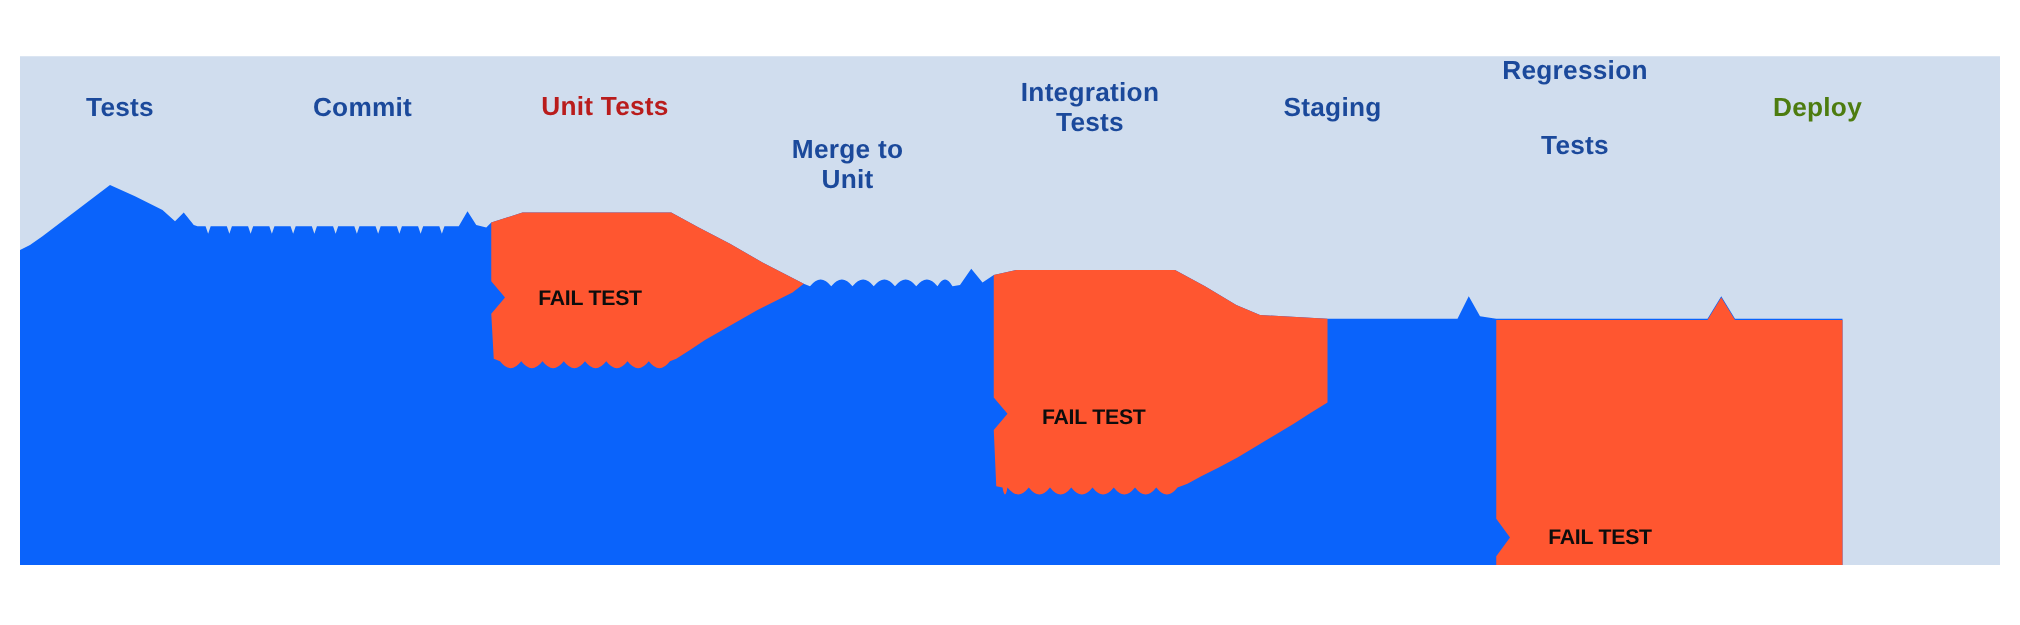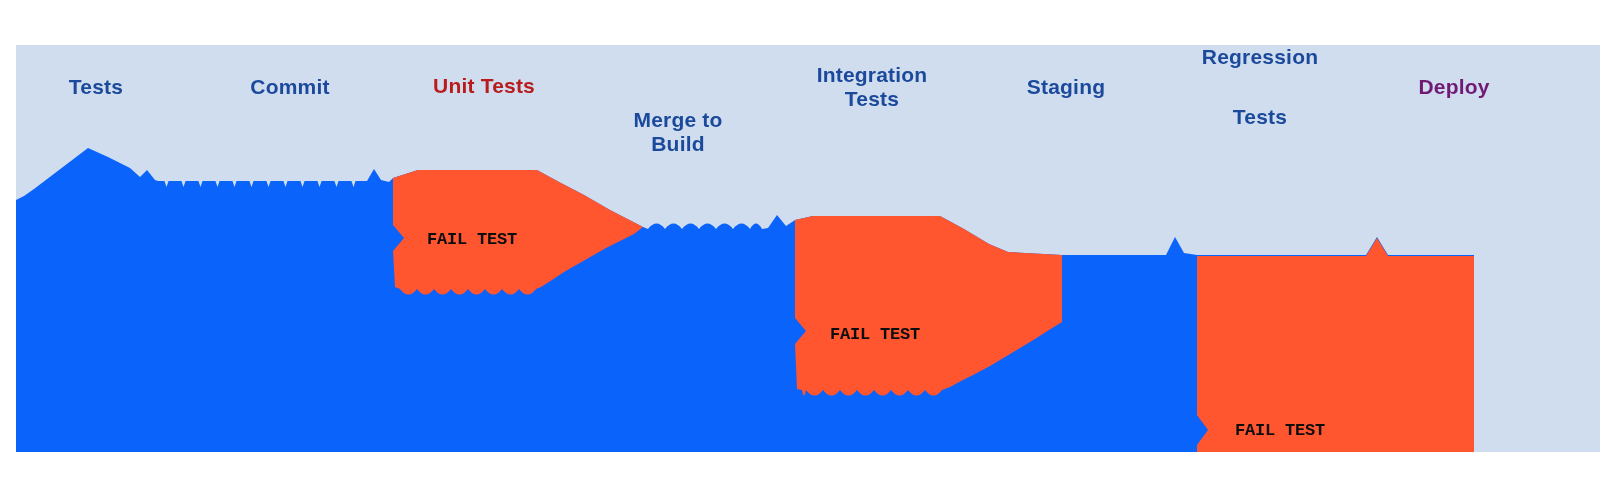--- a/index.html
+++ b/index.html
@@ -3,21 +3,21 @@
 <meta charset="utf-8">
 <style>
   html,body{margin:0;padding:0;background:#ffffff;}
   #stage{position:relative;width:1616px;height:500px;background:#ffffff;overflow:hidden;
          font-family:"Liberation Sans", sans-serif;}
   #flow-svg{position:absolute;left:0;top:0;}
   .stage-label{position:absolute;display:flex;flex-direction:column;justify-content:center;
                align-items:center;height:52px;width:190px;text-align:center;
                font-size:21px;font-weight:700;letter-spacing:.2px;line-height:24px;}
   .fail-label{position:absolute;transform:translate(-50%,-50%);font-size:17px;font-weight:700;
-              letter-spacing:-0.2px;white-space:nowrap;font-family:Liberation Mono, monospace;}
+              letter-spacing:-0.2px;white-space:nowrap;}
 </style>
 </head>
 <body>
 
 <div id="stage">
   <svg id="flow-svg" xmlns="http://www.w3.org/2000/svg" width="1616" height="500" viewBox="0 0 1616 500">
       <rect x="16" y="45" width="1584" height="407" fill="#d0ddee"></rect>
       <path d="M16 452 L16 200 L24 196 L34 189 L88 148 L108 157 L130 168 L140 177 L147 170 L155 180 L158 181 L164.46 181 L166.5 187 L168.54 181 L175 181 L181.46 181 L183.5 187 L185.54 181 L192 181 L198.46 181 L200.5 187 L202.54 181 L209 181 L215.46 181 L217.5 187 L219.54 181 L226 181 L232.46 181 L234.5 187 L236.54 181 L243 181 L249.46 181 L251.5 187 L253.54 181 L260 181 L266.46 181 L268.5 187 L270.54 181 L277 181 L283.46 181 L285.5 187 L287.54 181 L294 181 L300.46 181 L302.5 187 L304.54 181 L311 181 L317.46 181 L319.5 187 L321.54 181 L328 181 L334.46 181 L336.5 187 L338.54 181 L345 181 L351.46 181 L353.5 187 L355.54 181 L362 181 L362 181 L367 181 L374 169 L381 180 L389 182 L393 178 L418 170 L537 170 L559 182 L584 195 L610 210 L643 227 L648 229 Q656.5 218 665 229 Q673.5 218 682 229 Q690.5 218 699 229 Q707.5 218 716 229 Q724.5 218 733 229 Q741.5 218 750 229 Q756 218 762 229 L768 228 L777 215 L786 226 L795 220 L813 216 L940 216 L964 229 L989 244 L1008 252 L1062 255 L1166 255 L1175 237 L1184 253 L1197 255 L1366 255 L1377 237 L1388 255 L1474 255 L1474 452 Z" fill="#0a63fb"></path>
       <path d="M393 178 L418 170 L537 170 L559 182 L584 195 L610 210 L643 227 L634 234 L620 241 L606 248 L592 256 L578 264 L564 272 L552 280 L541 287 L536 289 Q527.5 300 519 289 Q510.5 300 502 289 Q493.5 300 485 289 Q476.5 300 468 289 Q459.5 300 451 289 Q442.5 300 434 289 Q425.5 300 417 289 Q408.5 300 400 289 L395 287 L393 251 L404 238 L393 225 Z" fill="#ff5630"></path>
       <path d="M795 220 L813 216 L940 216 L964 229 L989 244 L1008 252 L1062 255 L1062 322 L1049 330 L1035 339 L1020 348 L1005 357 L990 366 L975 374 L961 381 L950 387 L942 390 Q933.5 401 925 390 Q916.5 401 908 390 Q899.5 401 891 390 Q882.5 401 874 390 Q865.5 401 857 390 Q848.5 401 840 390 Q831.5 401 823 390 Q814.5 401 806 390 Q804 401 802 390 L797 389 L795 344 L806 331 L795 318 Z" fill="#ff5630"></path>
@@ -28,34 +28,34 @@
         <span>Tests</span>
       </div>
       <div class="stage-label" style="left: 195px; top: 61px; color: rgb(27, 73, 155);">
         <span>Commit</span>
       </div>
       <div class="stage-label" style="left: 389px; top: 60px; color: #b91c1c; align-items: center;">
         <span>Unit Tests</span>
       </div>
       <div class="stage-label" style="left: 583px; top: 61px; color: rgb(27, 73, 155); margin-top: 45px;">
         <span>Merge to</span>
-        <span>Build</span>
+        <span>Unit</span>
       </div>
       <div class="stage-label" style="left: 777px; top: 61px; color: rgb(27, 73, 155);">
         <span>Integration</span>
         <span>Tests</span>
       </div>
       <div class="stage-label" style="left: 971px; top: 61px; color: rgb(27, 73, 155); text-align: right;">
         <span>Staging</span>
       </div>
       <div class="stage-label" style="left: 1165px; top: 61px; color: rgb(27, 73, 155); gap: 36px;">
         <span>Regression</span>
         <span>Tests</span>
       </div>
-      <div class="stage-label" style="left: 1359px; top: 61px; color: #701a75; align-items: center;">
+      <div class="stage-label" style="left: 1359px; top: 61px; color: #4d7c0f; align-items: center;">
         <span>Deploy</span>
       </div>
     </div>
   <div id="fails">
       <div class="fail-label" style="left: 472px; top: 239px; color: rgb(13, 13, 13);">FAIL TEST</div>
       <div class="fail-label" style="left: 875px; top: 334px; color: rgb(13, 13, 13);">FAIL TEST</div>
       <div class="fail-label" style="left: 1280px; top: 430px; color: rgb(13, 13, 13);">FAIL TEST</div>
     </div>
 </div>
 

